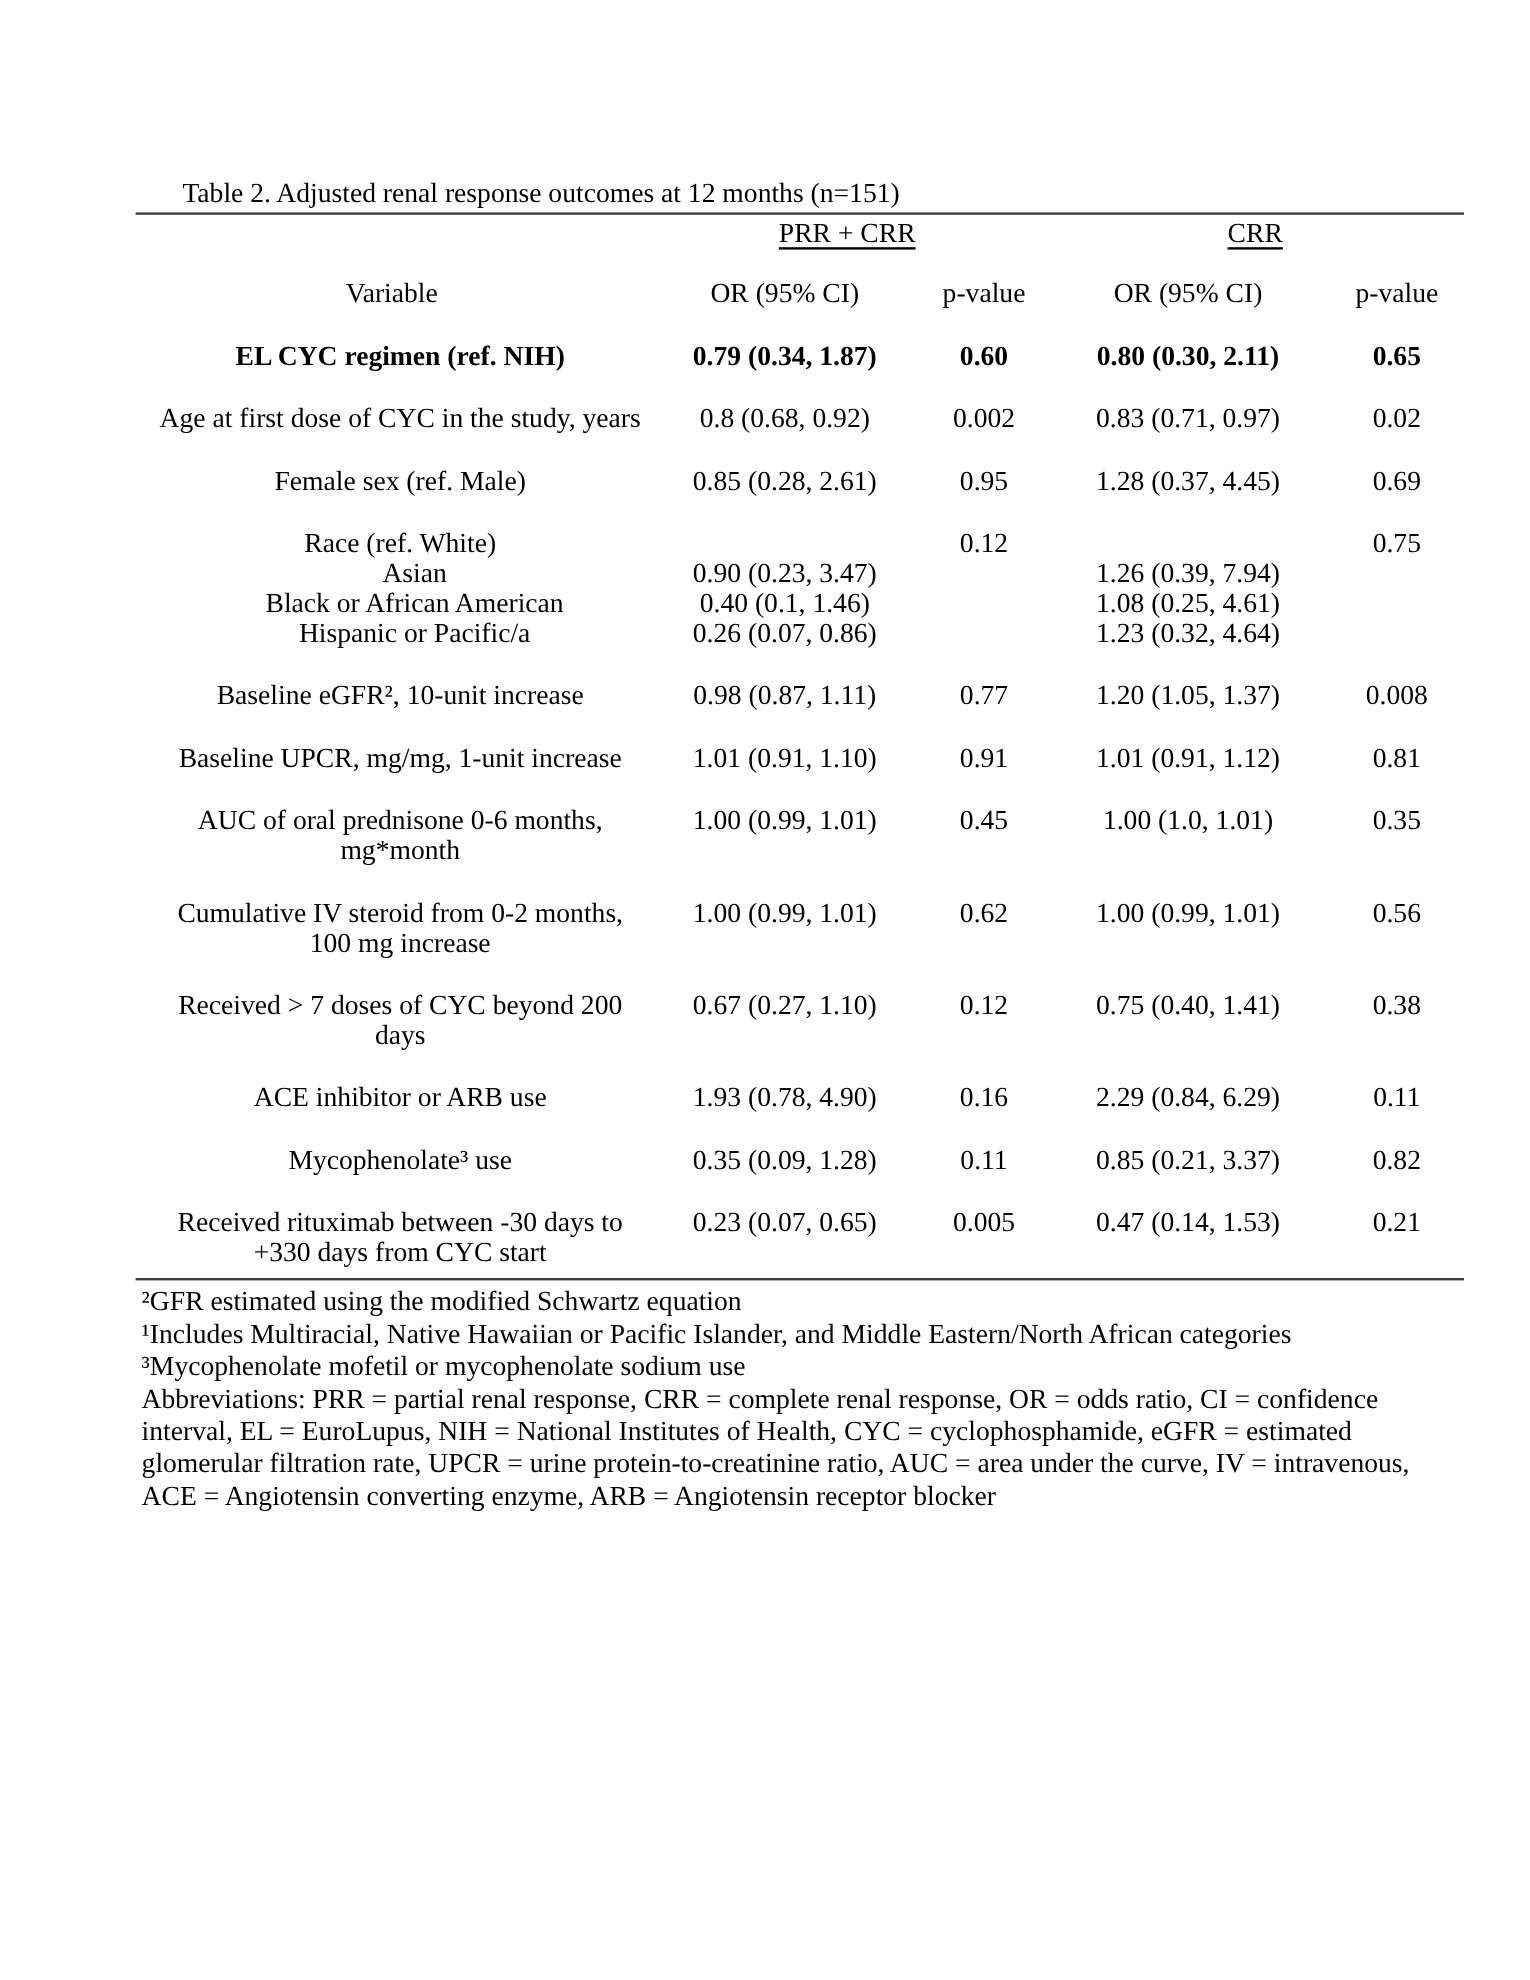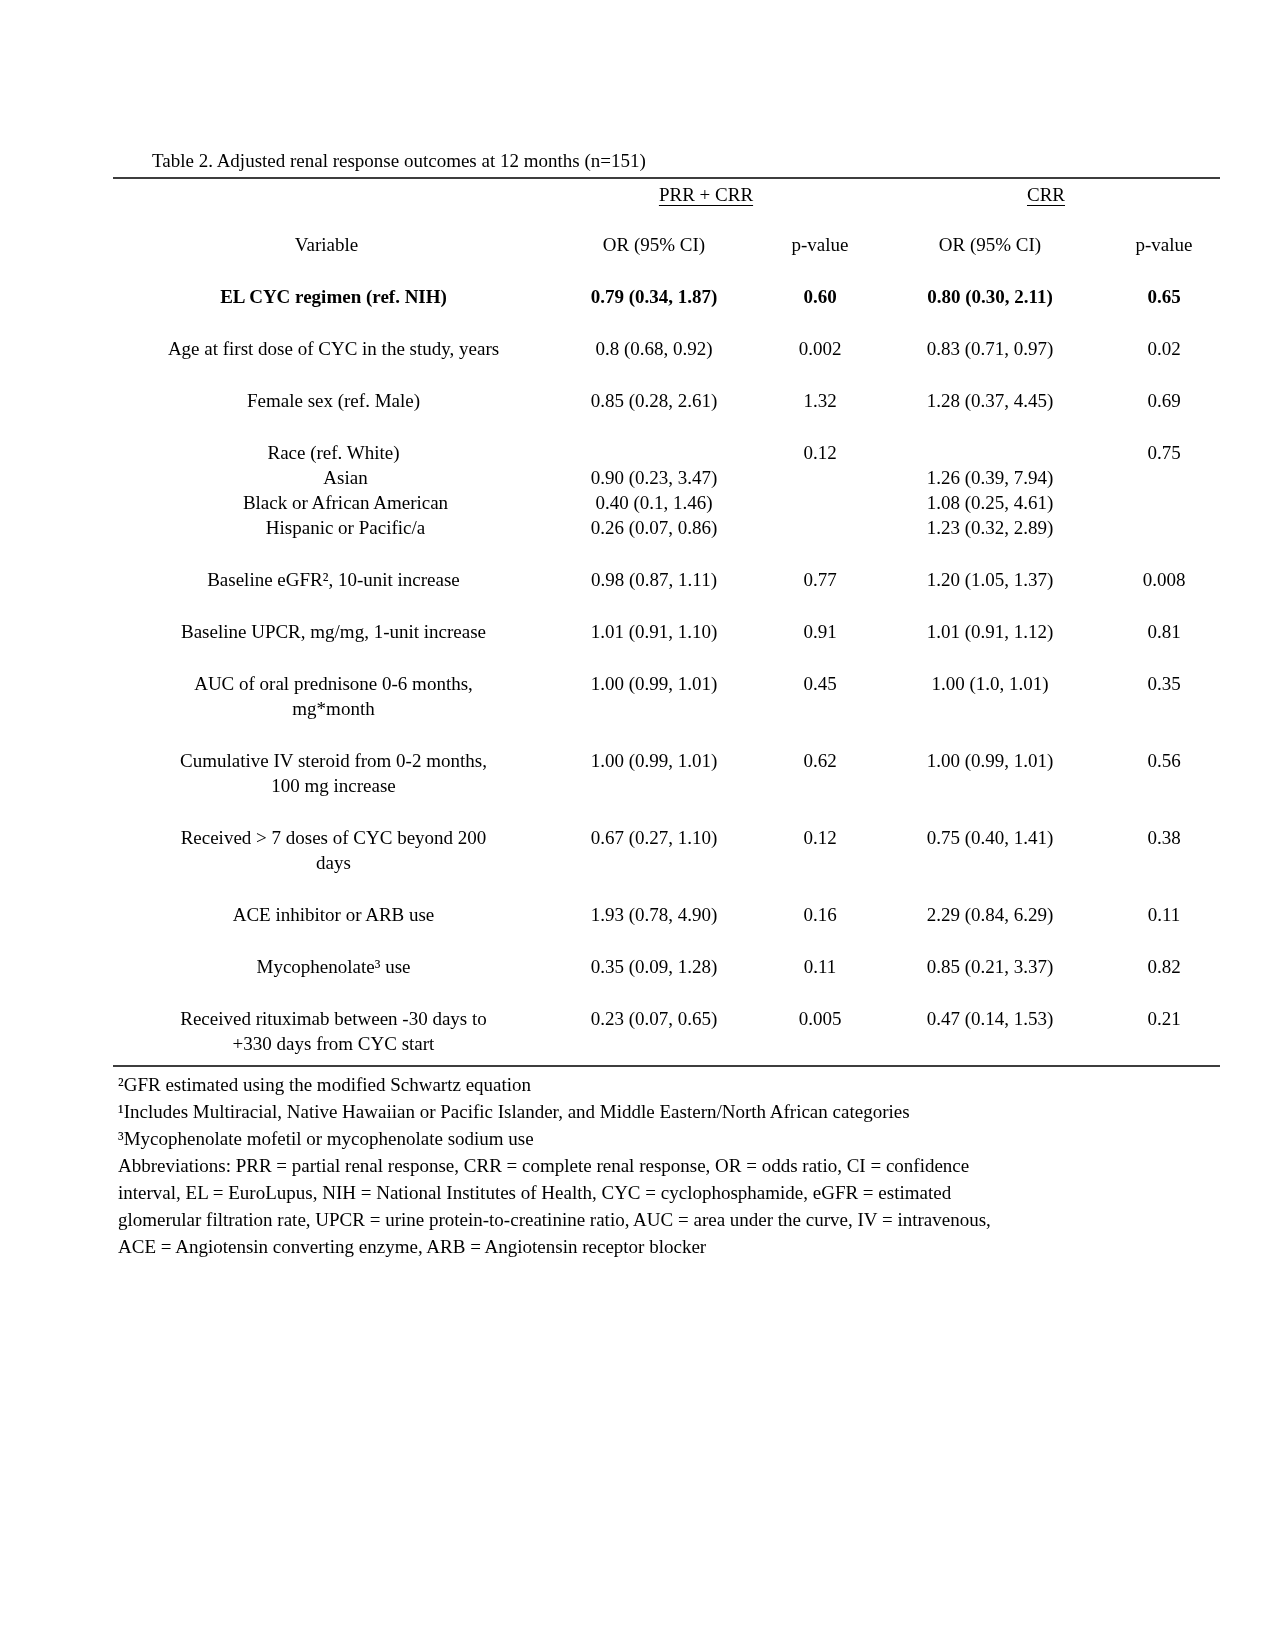--- a/index.html
+++ b/index.html
@@ -1,21 +1,21 @@
 <!DOCTYPE html>
 <html><head>
 <meta charset="utf-8">
 <style>
   html,body { margin:0; padding:0; background:#ffffff; }
   .page {
     position:relative;
     width:1275px; height:1650px;
     background:#ffffff;
     font-family:"Liberation Serif","DejaVu Serif",serif;
-    font-size:19px; line-height:25px; color:#000;
+    font-size:23px; line-height:25px; color:#000;
     overflow:hidden;
   }
   .title { position:absolute; left:152px; top:148px; white-space:nowrap; }
   .content { position:absolute; left:113px; top:177px; width:1107px; }
   .table {
     border-top:2px solid #3d3d3d;
     border-bottom:2px solid #3d3d3d;
     padding-bottom:9px;
   }
   .row { display:grid; grid-template-columns:427px 228px 104px 236px 112px; }
@@ -96,21 +96,21 @@
             </div>
           </div>
           <div class="row spaced">
             <div class="var">
               <div>Female sex (ref. Male)</div>
             </div>
             <div>
               <div>0.85 (0.28, 2.61)</div>
             </div>
             <div>
-              <div>1.32</div>
+              <div>0.95</div>
             </div>
             <div>
               <div>1.28 (0.37, 4.45)</div>
             </div>
             <div>
               <div>0.69</div>
             </div>
           </div>
           <div class="row spaced">
             <div class="var">
@@ -167,21 +167,21 @@
             <div class="var">
               <div>Hispanic or Pacific/a</div>
             </div>
             <div>
               <div>0.26 (0.07, 0.86)</div>
             </div>
             <div>
               <div></div>
             </div>
             <div>
-              <div>1.23 (0.32, 2.89)</div>
+              <div>1.23 (0.32, 4.64)</div>
             </div>
             <div>
               <div></div>
             </div>
           </div>
           <div class="row spaced">
             <div class="var">
               <div>Baseline eGFR², 10-unit increase</div>
             </div>
             <div>

